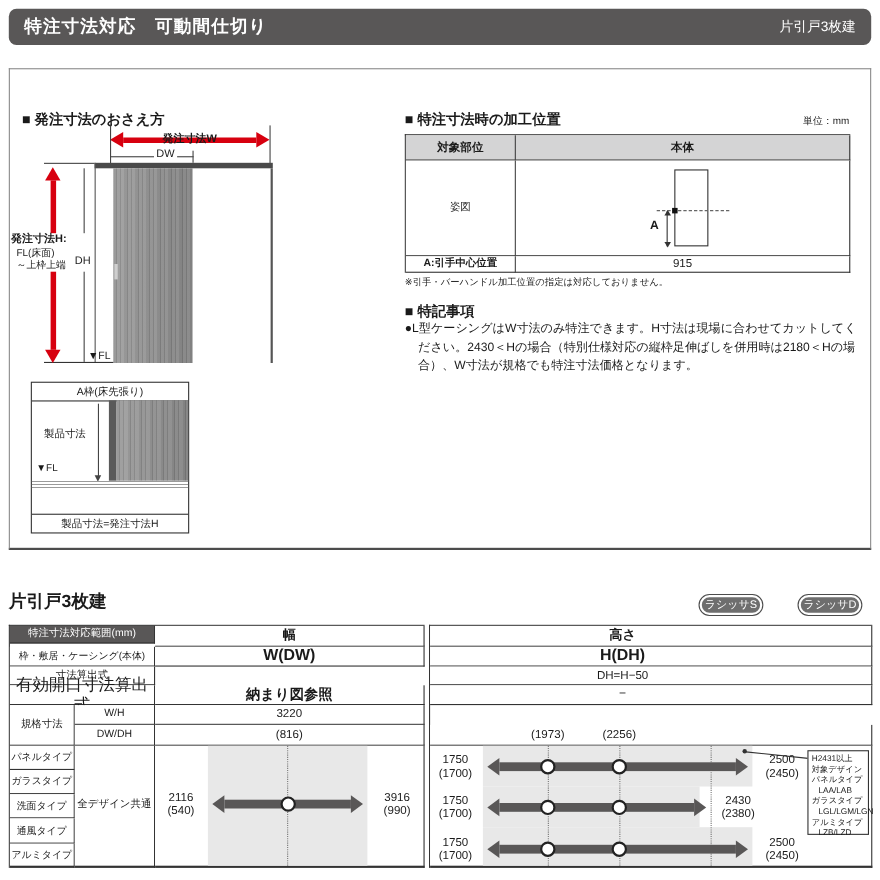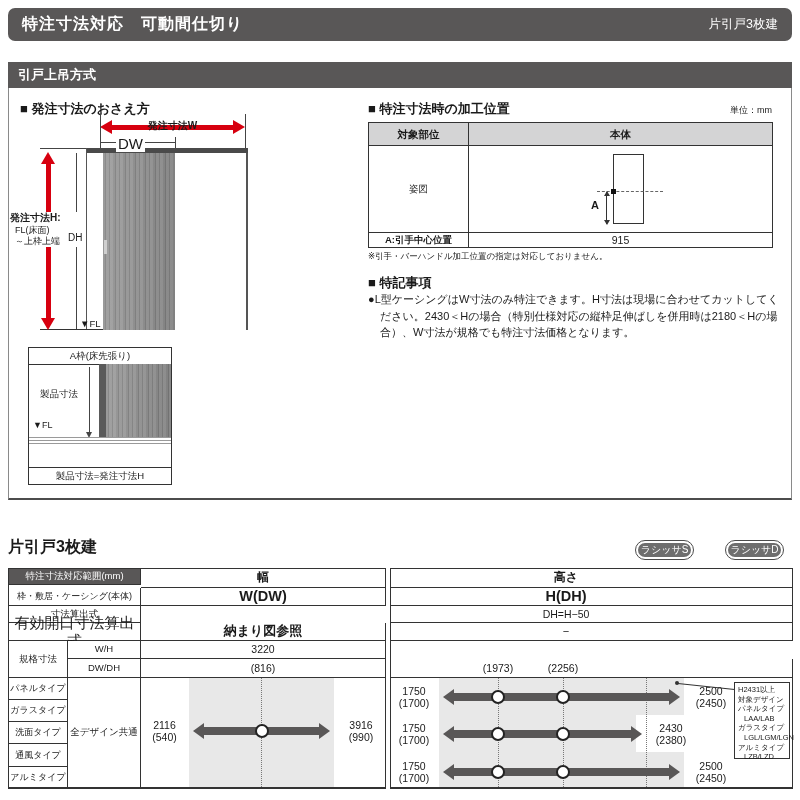--- a/index.html
+++ b/index.html
@@ -72,32 +72,31 @@
 <body>
 
 <div id="root">
 
   <div class="topbar">
     <span class="t1">特注寸法対応　可動間仕切り</span>
     <span class="t2">片引戸3枚建</span>
   </div>
 
   <div class="section"></div>
-  <div class="sechead">引戸上吊方式</div>
 
   <div class="abs h13" style="left:20px;top:100px;">■ 発注寸法のおさえ方</div>
 
   <div class="rha" style="left:112px;top:125px;width:121px;"></div>
   <div class="abs" style="left:125px;top:119px;width:95px;text-align:center;font-size:10px;font-weight:bold;z-index:3;">発注寸法W</div>
   <div class="vln" style="left:100px;top:114px;height:36px;"></div>
   <div class="vln" style="left:245px;top:114px;height:38px;"></div>
 
   <div class="hln" style="left:100px;top:142px;width:76px;"></div>
   <div class="vln" style="left:175px;top:137px;height:11px;"></div>
-  <div class="abs wbg" style="left:116px;top:135px;font-size:15px;z-index:3;">DW</div>
+  <div class="abs wbg" style="left:140px;top:135px;font-size:10px;z-index:3;">DW</div>
 
   <div class="abs" style="left:86px;top:148px;width:162px;height:5px;background:#4a4a4a;"></div>
   <div class="vln" style="left:86px;top:148px;height:182px;background:#555;"></div>
   <div class="abs" style="left:246px;top:153px;width:2px;height:177px;background:#555;"></div>
   <div class="abs wood" style="left:103px;top:153px;width:72px;height:177px;"></div>
   <div class="abs" style="left:104px;top:240px;width:3px;height:14px;background:#cfcfcf;"></div>
   <div class="hln" style="left:40px;top:329px;width:63px;background:#333;"></div>
 
   <div class="hln" style="left:40px;top:148px;width:46px;"></div>
   <div class="rva" style="left:46px;top:164px;height:154px;"></div>

